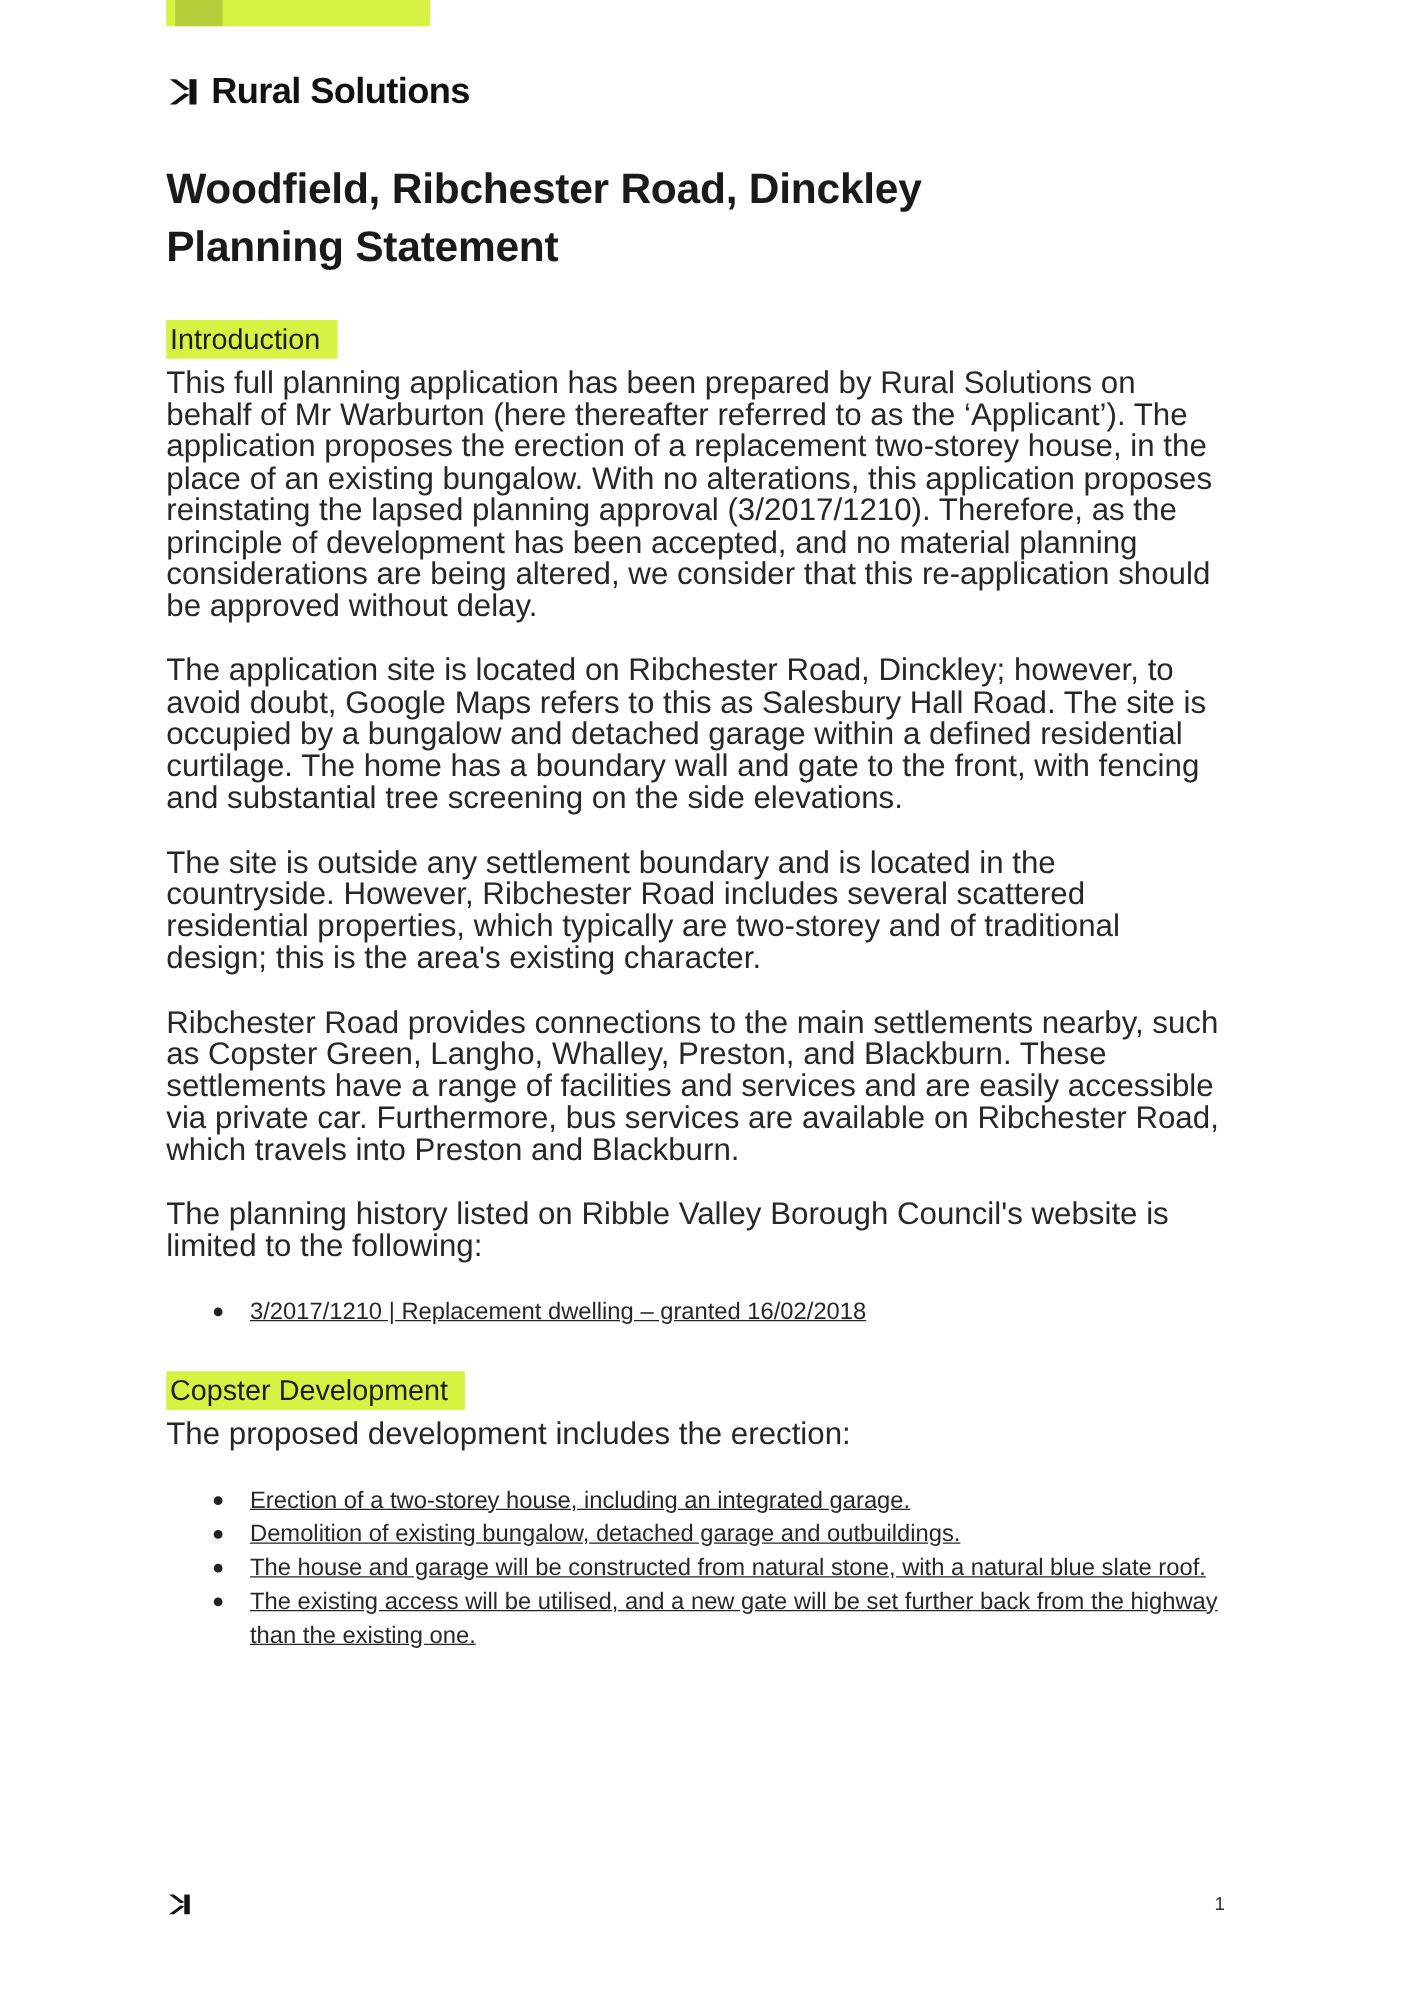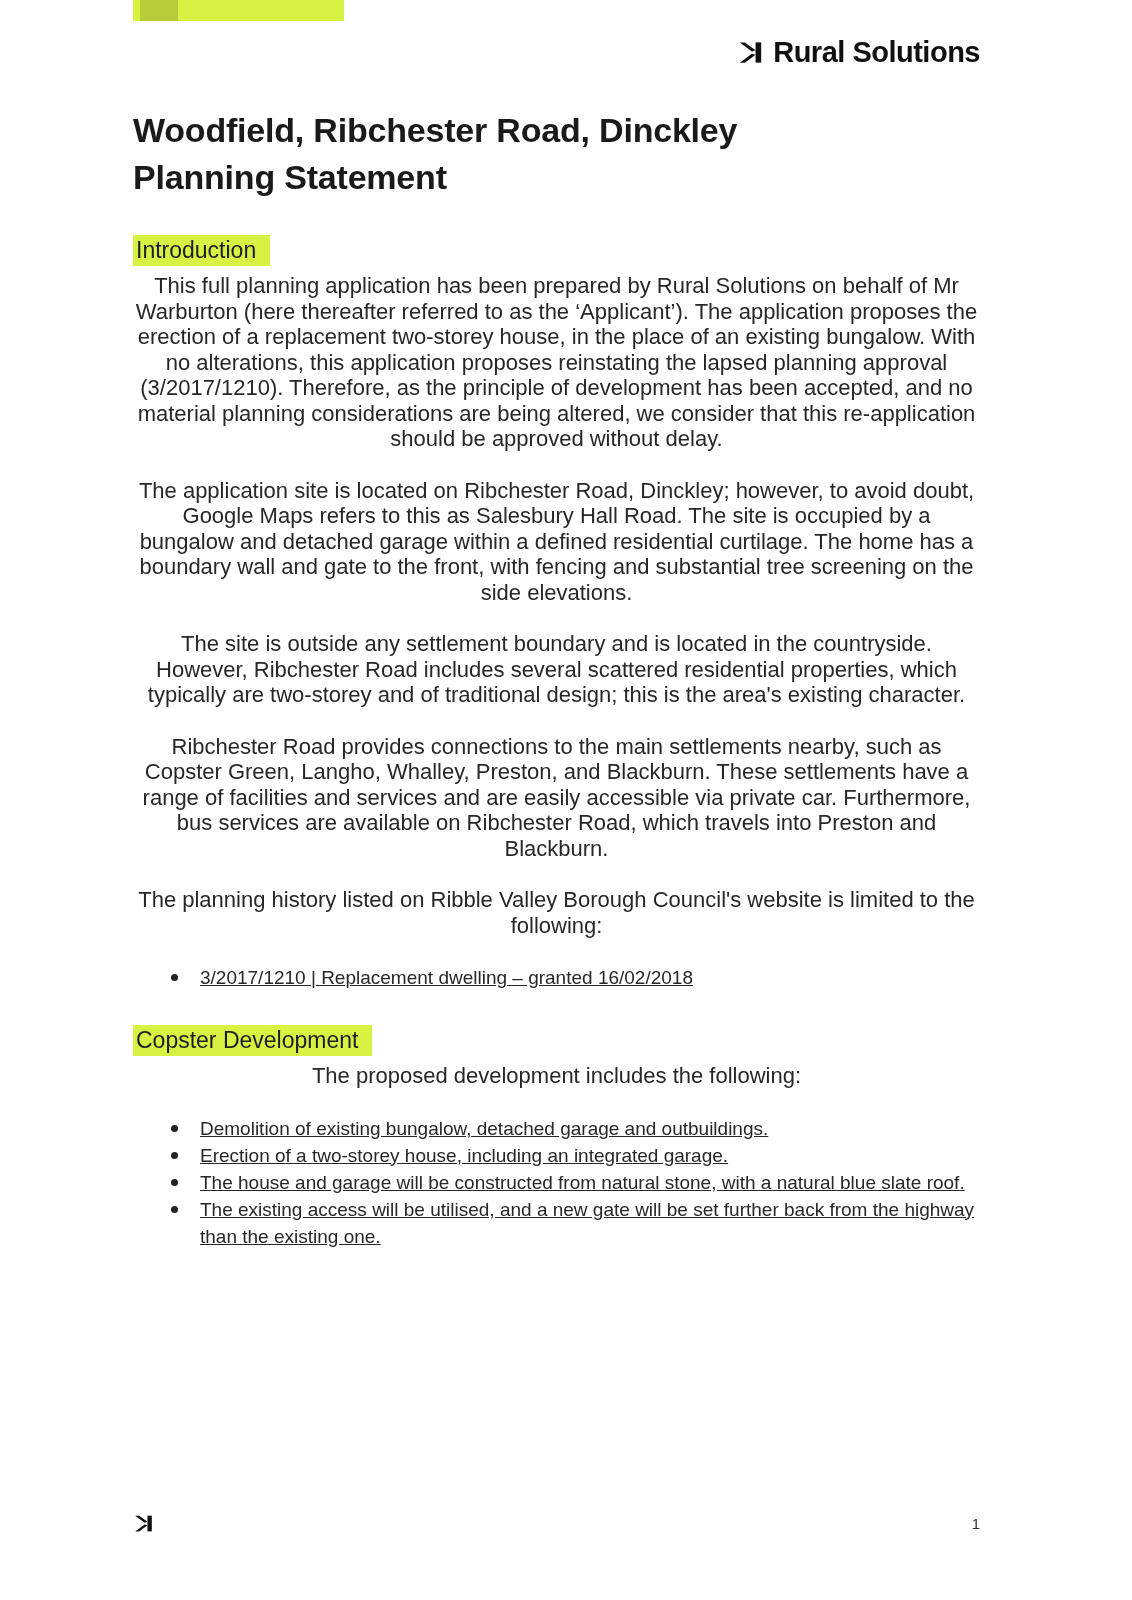--- a/index.html
+++ b/index.html
@@ -27,22 +27,21 @@
   .top-mark-dark {
     position: absolute;
     top: 0; left: 7px;
     width: 38px; height: 100%;
     background: #9cae33;
     opacity: .55;
   }
 
   .header {
     display: flex;
-    justify-content: flex-end;
-    padding: 36px 152px 0 133px;
+    padding: 57px 152px 0 133px;
   }
   .brand { display: flex; align-items: center; gap: 9px; }
   .brand-icon svg { display: block; }
   .brand-text {
     font-size: 29px;
     font-weight: bold;
     letter-spacing: -0.5px;
     color: #111111;
     white-space: nowrap;
   }
@@ -65,25 +64,24 @@
     font-weight: 500;
     color: #1e1e1e;
   }
   h2.section-heading mark {
     background: var(--highlight);
     color: inherit;
     padding: 2px 14px 3px 3px;
   }
 
   .content p {
-    font-size: 22px;
+    font-size: 25px;
     line-height: 25.5px;
     margin: 0 0 26px 0;
     color: #272727;
-    text-align: center;
   }
   .content p.tight { margin-bottom: 0; }
 
   ul.bullet-list {
     list-style: none;
     margin: 26px 0 26px 0;
     text-decoration: underline;
   }
   ul.bullet-list li {
     position: relative;
@@ -156,24 +154,24 @@
       <p class="tight">The planning history listed on Ribble Valley Borough Council's website is limited to the following:</p>
       <ul class="bullet-list">
         <li>3/2017/1210 | Replacement dwelling – granted 16/02/2018</li>
       </ul>
     </section>
 
     <section>
       <h2 class="section-heading">
         <mark>Copster Development</mark>
       </h2>
-      <p class="tight">The proposed development includes the following:</p>
+      <p class="tight">The proposed development includes the erection:</p>
       <ul class="bullet-list">
+        <li>Erection of a two-storey house, including an integrated garage.</li>
         <li>Demolition of existing bungalow, detached garage and outbuildings.</li>
-        <li>Erection of a two-storey house, including an integrated garage.</li>
         <li>The house and garage will be constructed from natural stone, with a natural blue slate roof.</li>
         <li>The existing access will be utilised, and a new gate will be set further back from the highway than the existing one.</li>
       </ul>
     </section>
 
   </main>
 
   <footer class="footer">
     <span class="footer-icon">
       <svg viewBox="0 0 24 24" width="21" height="21" aria-hidden="true">

